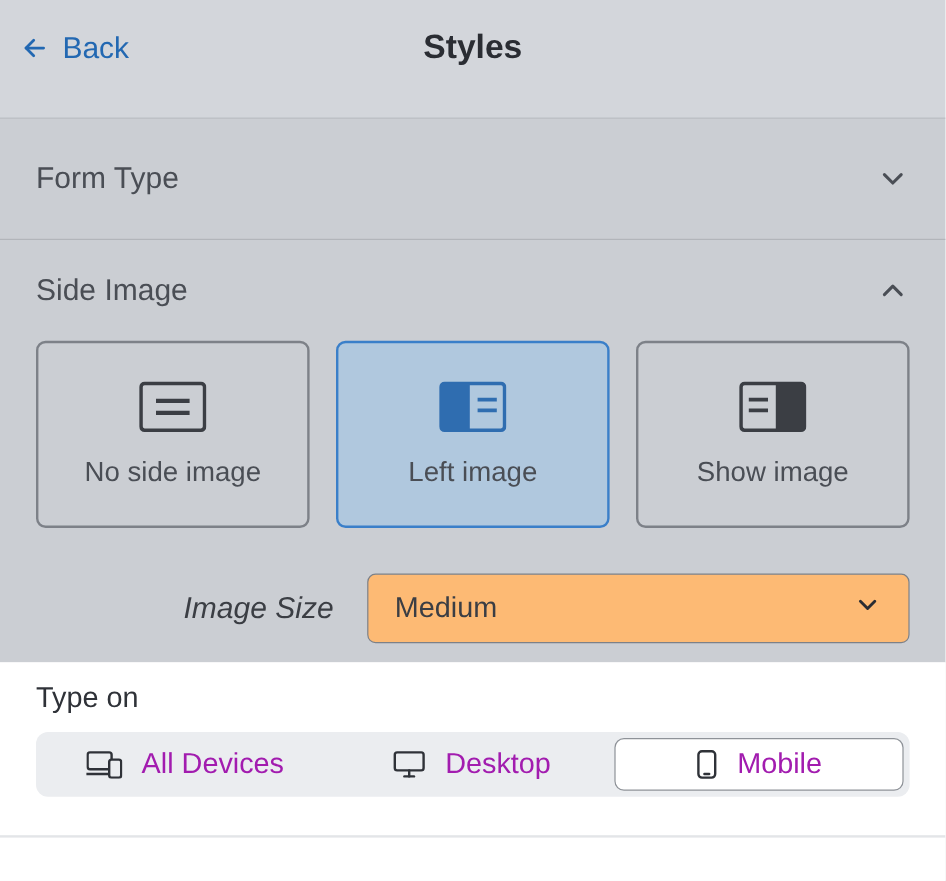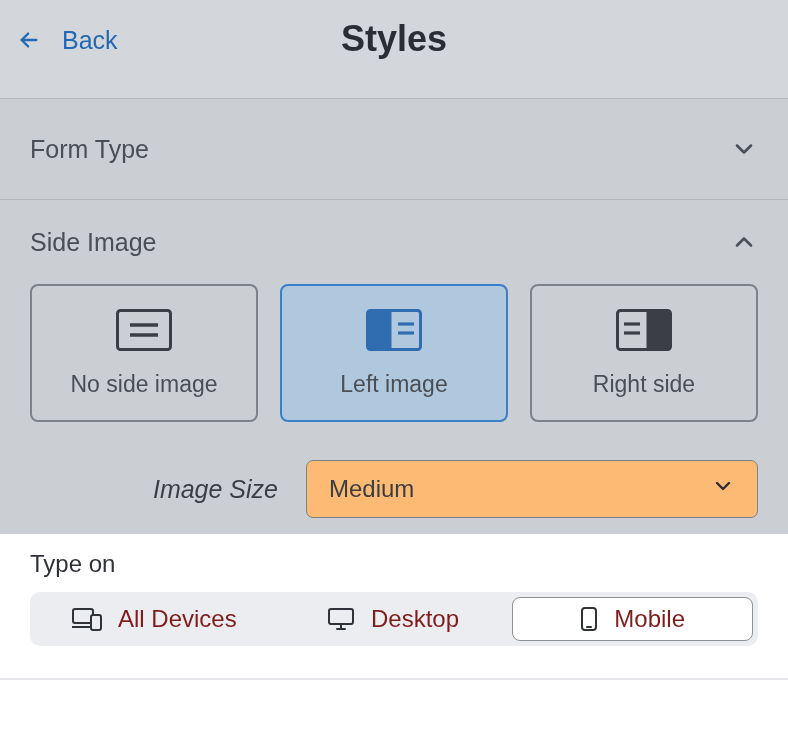--- a/index.html
+++ b/index.html
@@ -17,31 +17,31 @@
     justify-content: center;
   }
   .back-btn {
     position: absolute;
     left: 18px;
     top: 0;
     height: 99px;
     display: flex;
     align-items: flex-start;
     padding-top: 26px;
-    gap: 22px;
+    gap: 12px;
     color: #2268b2;
     font-size: 25px;
     font-weight: 400;
     cursor: pointer;
     border: none;
     background: none;
   }
   .back-btn svg { margin-top: 3px; }
   .title {
-    font-size: 36px;
+    font-size: 28px;
     font-weight: 700;
     color: #2a2d33;
     margin-top: -20px;
   }
 
   
   .grey-panel {
     background: #cbced3;
     flex: 0 0 auto;
   }
@@ -70,21 +70,21 @@
   
   .options-wrap {
     padding: 0 30px 32px 30px;
   }
   .options {
     display: flex;
     gap: 22px;
   }
   .option-card {
     flex: 1 1 0;
-    height: 138px;
+    height: 156px;
     border: 2px solid #7d8188;
     border-radius: 8px;
     background: transparent;
     display: flex;
     flex-direction: column;
     align-items: center;
     justify-content: center;
     gap: 20px;
     cursor: pointer;
   }
@@ -158,21 +158,21 @@
     gap: 0;
   }
   .seg-item {
     flex: 1 1 0;
     height: 44px;
     display: flex;
     align-items: center;
     justify-content: center;
     gap: 16px;
     font-size: 24px;
-    color: #7f1d1d;
+    color: #a21caf;
     cursor: pointer;
     border-radius: 8px;
     background: transparent;
     border: none;
   }
   .seg-item.active {
     background: #fff;
     border: 1.5px solid #8e9298;
   }
   .seg-item svg { display: block; }
@@ -243,21 +243,21 @@
 
         <button class="option-card">
           <span class="opt-glyph">
             <svg width="56" height="42" viewBox="0 0 56 42">
               <rect x="1.5" y="1.5" width="53" height="39" rx="3" fill="none" stroke="#3b3e44" stroke-width="3"></rect>
               <rect x="30.5" y="1.5" width="24" height="39" fill="#3b3e44"></rect>
               <line x1="8" y1="15" x2="24" y2="15" stroke="#3b3e44" stroke-width="3.2"></line>
               <line x1="8" y1="24" x2="24" y2="24" stroke="#3b3e44" stroke-width="3.2"></line>
             </svg>
           </span>
-          <span class="opt-label">Right side</span>
+          <span class="opt-label">Show image</span>
         </button>
 
       </div>
     </div>
 
     <div class="size-row">
       <span class="size-label">Image Size</span>
       <div class="size-select">
         <span>Medium</span>
         <span>

